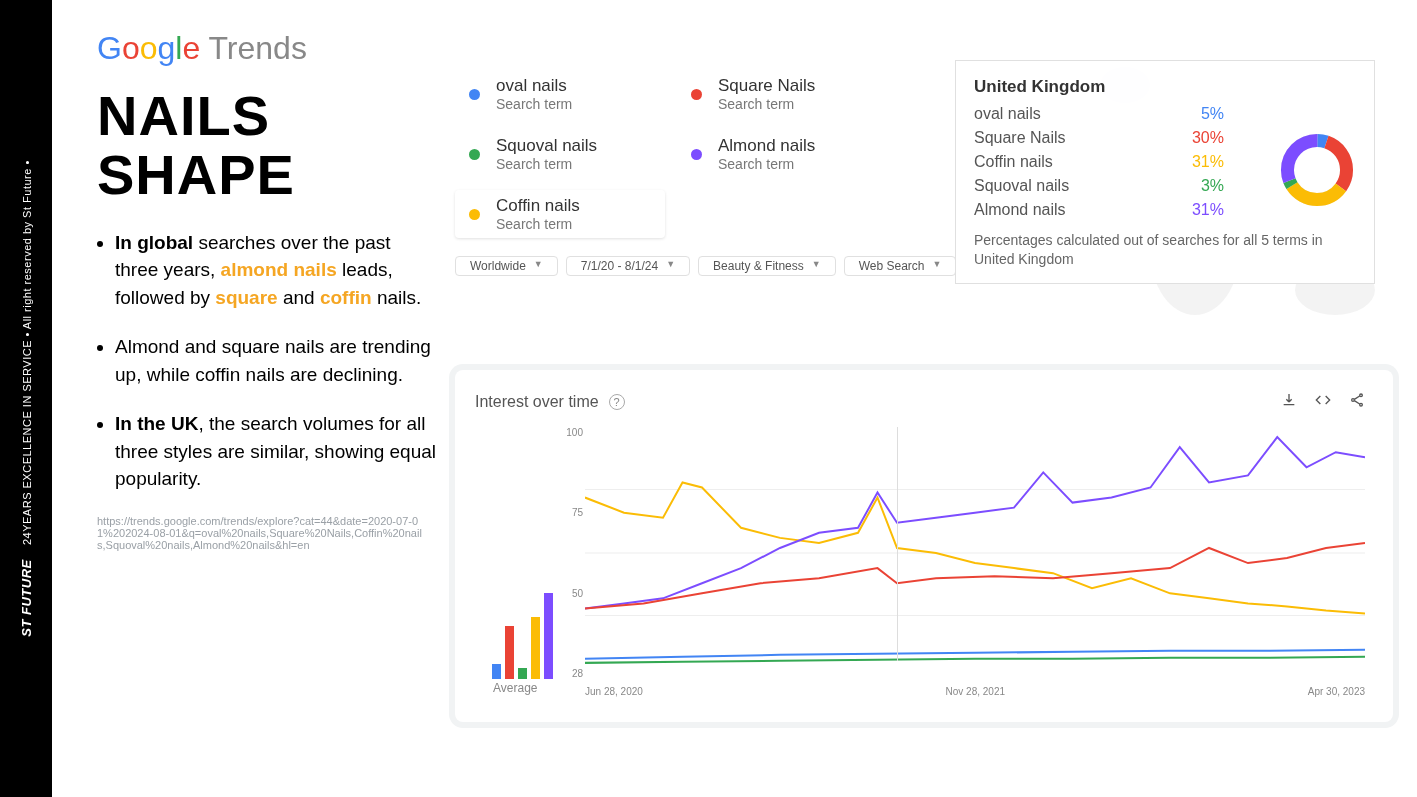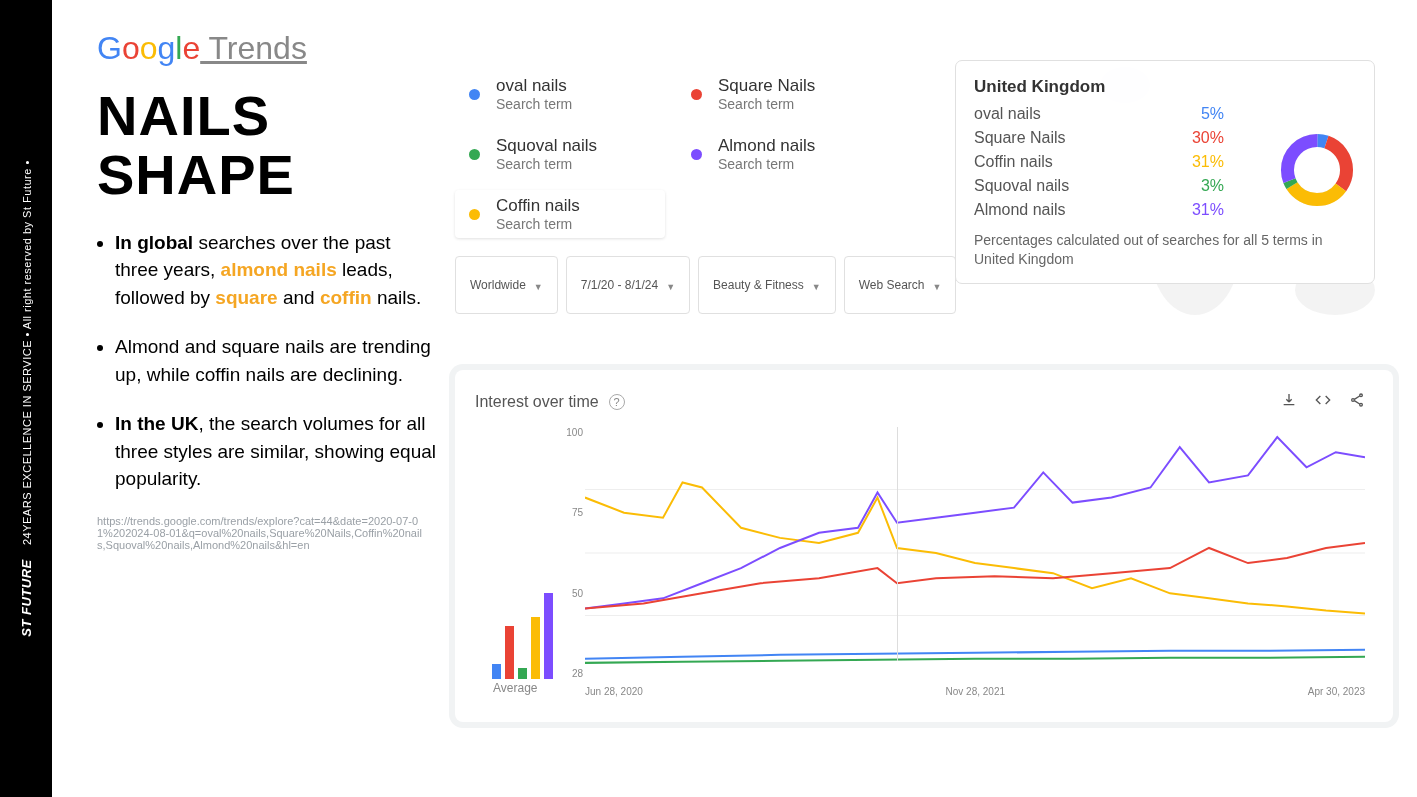--- a/index.html
+++ b/index.html
@@ -36,21 +36,21 @@
       top: 0;
       right: 0;
       bottom: 0;
       padding: 30px 0 0 45px;
     }
     .google-logo { font-size: 32px; font-weight: 400; margin-bottom: 20px; }
     .google-logo .g-blue{color:#4285F4}
     .google-logo .g-red{color:#EA4335}
     .google-logo .g-yellow{color:#FBBC05}
     .google-logo .g-green{color:#34A853}
-    .google-logo .g-grey{color:#888; font-weight:300;text-decoration:underline;}
+    .google-logo .g-grey{color:#888; font-weight:300;}
     .title {
       font-size: 56px;
       font-weight: 900;
       letter-spacing: 1px;
       line-height: 1.05;
       font-family: Arial Black, Arial, sans-serif;
       margin-bottom: 24px;
     }
     .bullets { list-style: disc; padding-left: 18px; max-width: 340px; }
     .bullets li { font-size: 19px; line-height: 1.45; margin-bottom: 22px; }
@@ -83,37 +83,37 @@
     .t-blue{color:#4285F4}
     .t-red{color:#EA4335}
     .t-green{color:#34A853}
     .t-purple{color:#7C4DFF}
     .t-yellow{color:#FBBC05}
 
     .filters { display: flex; gap: 8px; margin-top: 18px; }
     .filter-chip {
       border: 1px solid #e0e0e0;
       border-radius: 4px;
-      padding: 21px 14px;
+      padding: 2px 14px;
       font-size: 12px;
       color: #555;
       background: #fff;
       display: inline-flex;
-      align-items: flex-end;
+      align-items: flex-start;
       gap: 8px;
     }
     .filter-chip .caret { font-size:9px; color:#888; }
 
     .uk-card {
       position: absolute;
       top: -10px;
       right: 22px;
       width: 420px;
       border: 1px solid #e0e0e0;
-      border-radius: 7px;
+      border-radius: 0;
       padding: 16px 18px 14px 18px;
       background: rgba(255,255,255,0.95);
     }
     .uk-card .region { font-weight: bold; font-size: 17px; color:#333; margin-bottom: 8px;}
     .uk-grid { display: grid; grid-template-columns: 1fr 60px; row-gap: 6px; font-size:16px; color:#555;}
     .uk-grid .pct { text-align: right; font-weight:400;}
     .uk-note{ font-size:14px; color:#666; margin-top:12px; line-height:1.35;}
     .donut-wrap{ position:absolute; right:18px; top:70px; }
 
     .chart-card {

